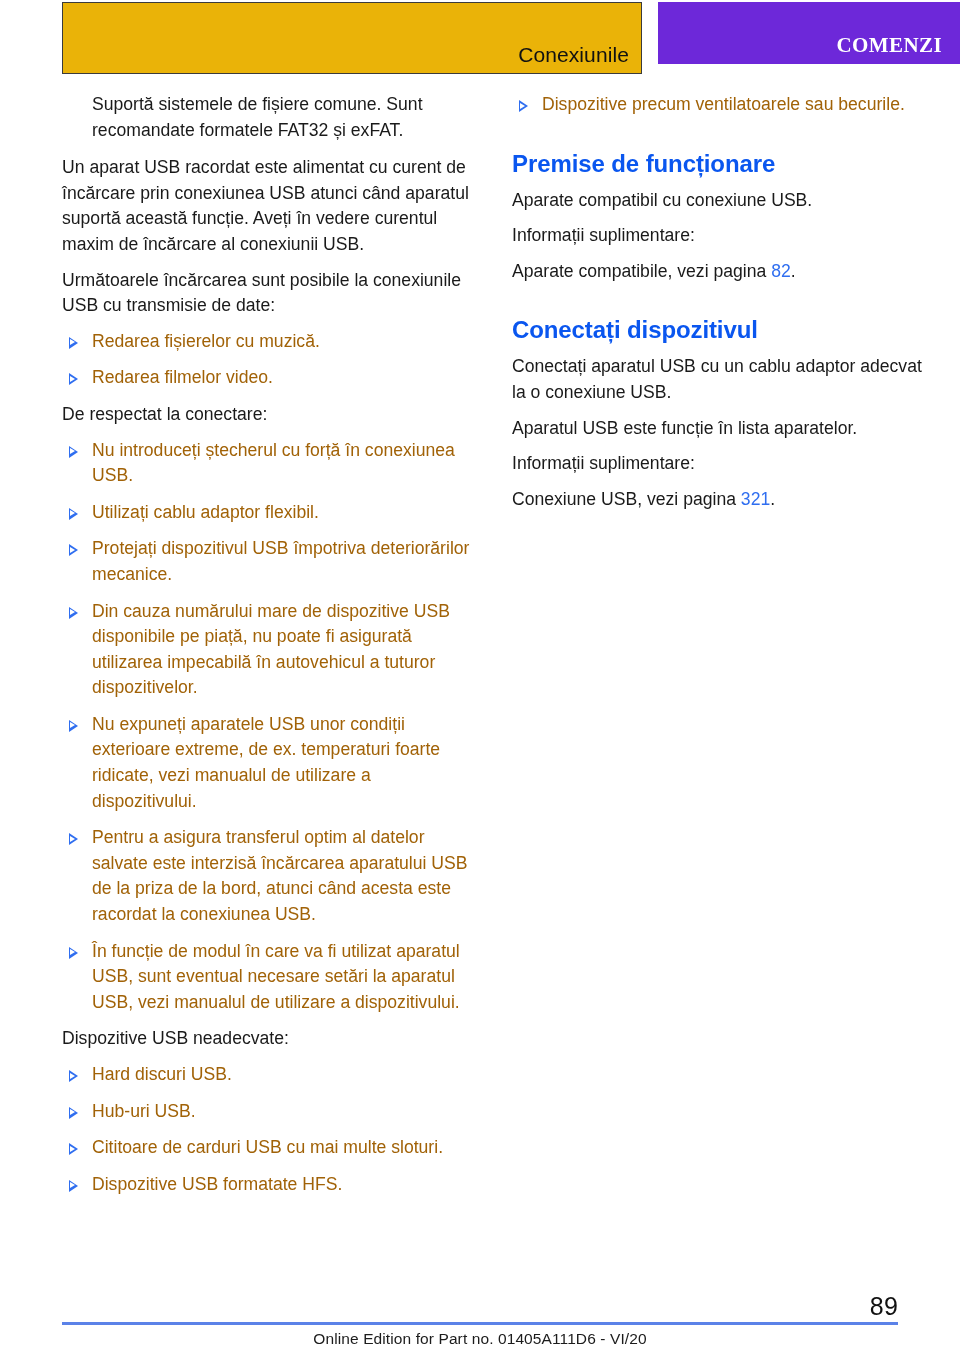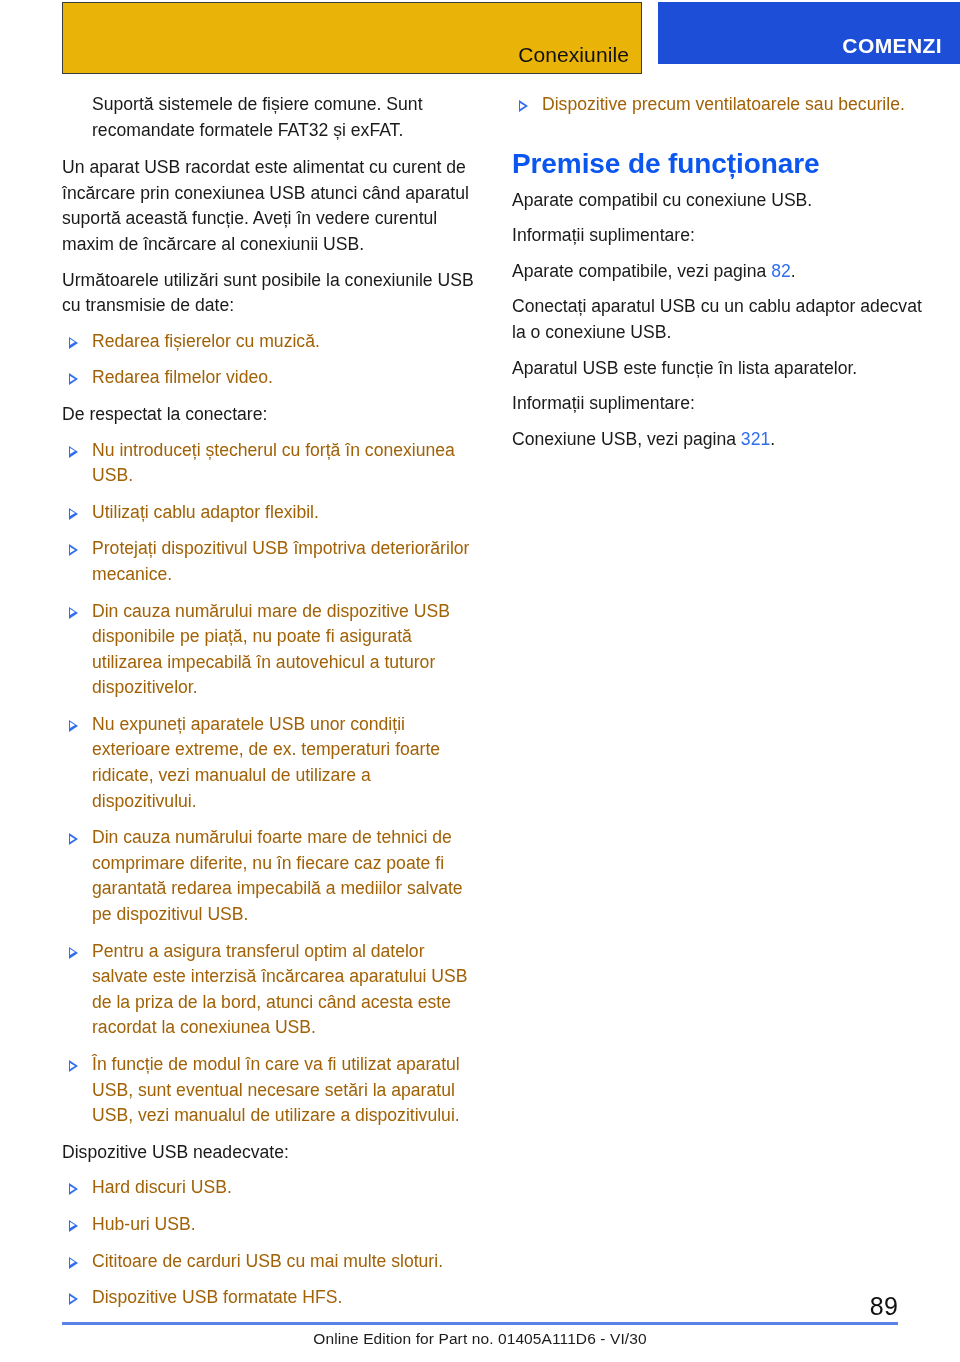--- a/index.html
+++ b/index.html
@@ -42,21 +42,22 @@
     letter-spacing: 0.1px;
     color: #111111;
     white-space: nowrap;
   }
   .header-tab {
     position: absolute;
     left: 596px;
     top: 0;
     width: 302px;
     height: 62px;
-    background: #1d4ed8;
+    background: #6d28d9;
+    font-family: Liberation Serif, serif;
   }
   .header-tab-label {
     position: absolute;
     right: 18px;
     bottom: 6px;
     font-size: 21px;
     font-weight: bold;
     color: #ffffff;
     letter-spacing: 0.4px;
     white-space: nowrap;
@@ -84,21 +85,21 @@
     line-height: 25.6px;
     color: #1a1a1a;
   }
   p.para.indent {
     padding-left: 30px;
     margin-bottom: 12px;
   }
 
   h2.section {
     margin: 0 0 8px 0;
-    font-size: 28px;
+    font-size: 24px;
     font-weight: bold;
     color: #0a56ef;
     line-height: 32px;
     letter-spacing: -0.1px;
   }
   h2.section.spaced-top { margin-top: 30px; }
 
   ul.bullets {
     list-style: none;
     margin: 0 0 0 0;
@@ -187,36 +188,35 @@
 </div>
 
 <div class="columns">
 
   <div class="col col-left">
 
     <p class="para indent">Suportă sistemele de fișiere comune. Sunt recomandate formatele FAT32 și exFAT.</p>
 
     <p class="para">Un aparat USB racordat este alimentat cu curent de încărcare prin conexiunea USB atunci când aparatul suportă această funcție. Aveți în vedere curentul maxim de încărcare al conexiunii USB.</p>
 
-    <p class="para">Următoarele utilizări sunt posibile la conexiunile USB cu transmisie de date:</p>
+    <p class="para">Următoarele încărcarea sunt posibile la conexiunile USB cu transmisie de date:</p>
 
     <ul class="bullets">
       <li><span class="tri"></span><span>Redarea fișierelor cu muzică.</span></li>
       <li><span class="tri"></span><span>Redarea filmelor video.</span></li>
     </ul>
 
     <p class="para">De respectat la conectare:</p>
 
     <ul class="bullets">
       <li><span class="tri"></span><span>Nu introduceți ștecherul cu forță în conexiunea USB.</span></li>
       <li><span class="tri"></span><span>Utilizați cablu adaptor flexibil.</span></li>
       <li><span class="tri"></span><span>Protejați dispozitivul USB împotriva deteriorărilor mecanice.</span></li>
       <li><span class="tri"></span><span>Din cauza numărului mare de dispozitive USB disponibile pe piață, nu poate fi asigurată utilizarea impecabilă în autovehicul a tuturor dispozitivelor.</span></li>
       <li><span class="tri"></span><span>Nu expuneți aparatele USB unor condiții exterioare extreme, de ex. temperaturi foarte ridicate, vezi manualul de utilizare a dispozitivului.</span></li>
-      <li><span class="tri"></span><span>Din cauza numărului foarte mare de tehnici de comprimare diferite, nu în fiecare caz poate fi garantată redarea impecabilă a mediilor salvate pe dispozitivul USB.</span></li>
       <li><span class="tri"></span><span>Pentru a asigura transferul optim al datelor salvate este interzisă încărcarea aparatului USB de la priza de la bord, atunci când acesta este racordat la conexiunea USB.</span></li>
       <li><span class="tri"></span><span>În funcție de modul în care va fi utilizat aparatul USB, sunt eventual necesare setări la aparatul USB, vezi manualul de utilizare a dispozitivului.</span></li>
     </ul>
 
     <p class="para">Dispozitive USB neadecvate:</p>
 
     <ul class="bullets">
       <li><span class="tri"></span><span>Hard discuri USB.</span></li>
       <li><span class="tri"></span><span>Hub-uri USB.</span></li>
       <li><span class="tri"></span><span>Cititoare de carduri USB cu mai multe sloturi.</span></li>
@@ -229,24 +229,25 @@
 
     <ul class="bullets">
       <li><span class="tri"></span><span>Dispozitive precum ventilatoarele sau becurile.</span></li>
     </ul>
 
     <h2 class="section spaced-top">Premise de funcționare</h2>
     <p class="para">Aparate compatibil cu conexiune USB.</p>
     <p class="para">Informații suplimentare:</p>
     <p class="para"><span>Aparate compatibile, vezi pagina </span><span class="pageref">82</span><span>.</span></p>
 
+    <h2 class="section spaced-top">Conectați dispozitivul</h2>
     <p class="para">Conectați aparatul USB cu un cablu adaptor adecvat la o conexiune USB.</p>
     <p class="para">Aparatul USB este funcție în lista aparatelor.</p>
     <p class="para">Informații suplimentare:</p>
     <p class="para"><span>Conexiune USB, vezi pagina </span><span class="pageref">321</span><span>.</span></p>
 
   </div>
 </div>
 
 <div class="page-number">89</div>
 <div class="footer-rule"></div>
-<div class="footer-note">Online Edition for Part no. 01405A111D6 - VI/30</div>
+<div class="footer-note">Online Edition for Part no. 01405A111D6 - VI/20</div>
 <div class="watermark">carmanualsonline.info</div>
 
 </body></html>

